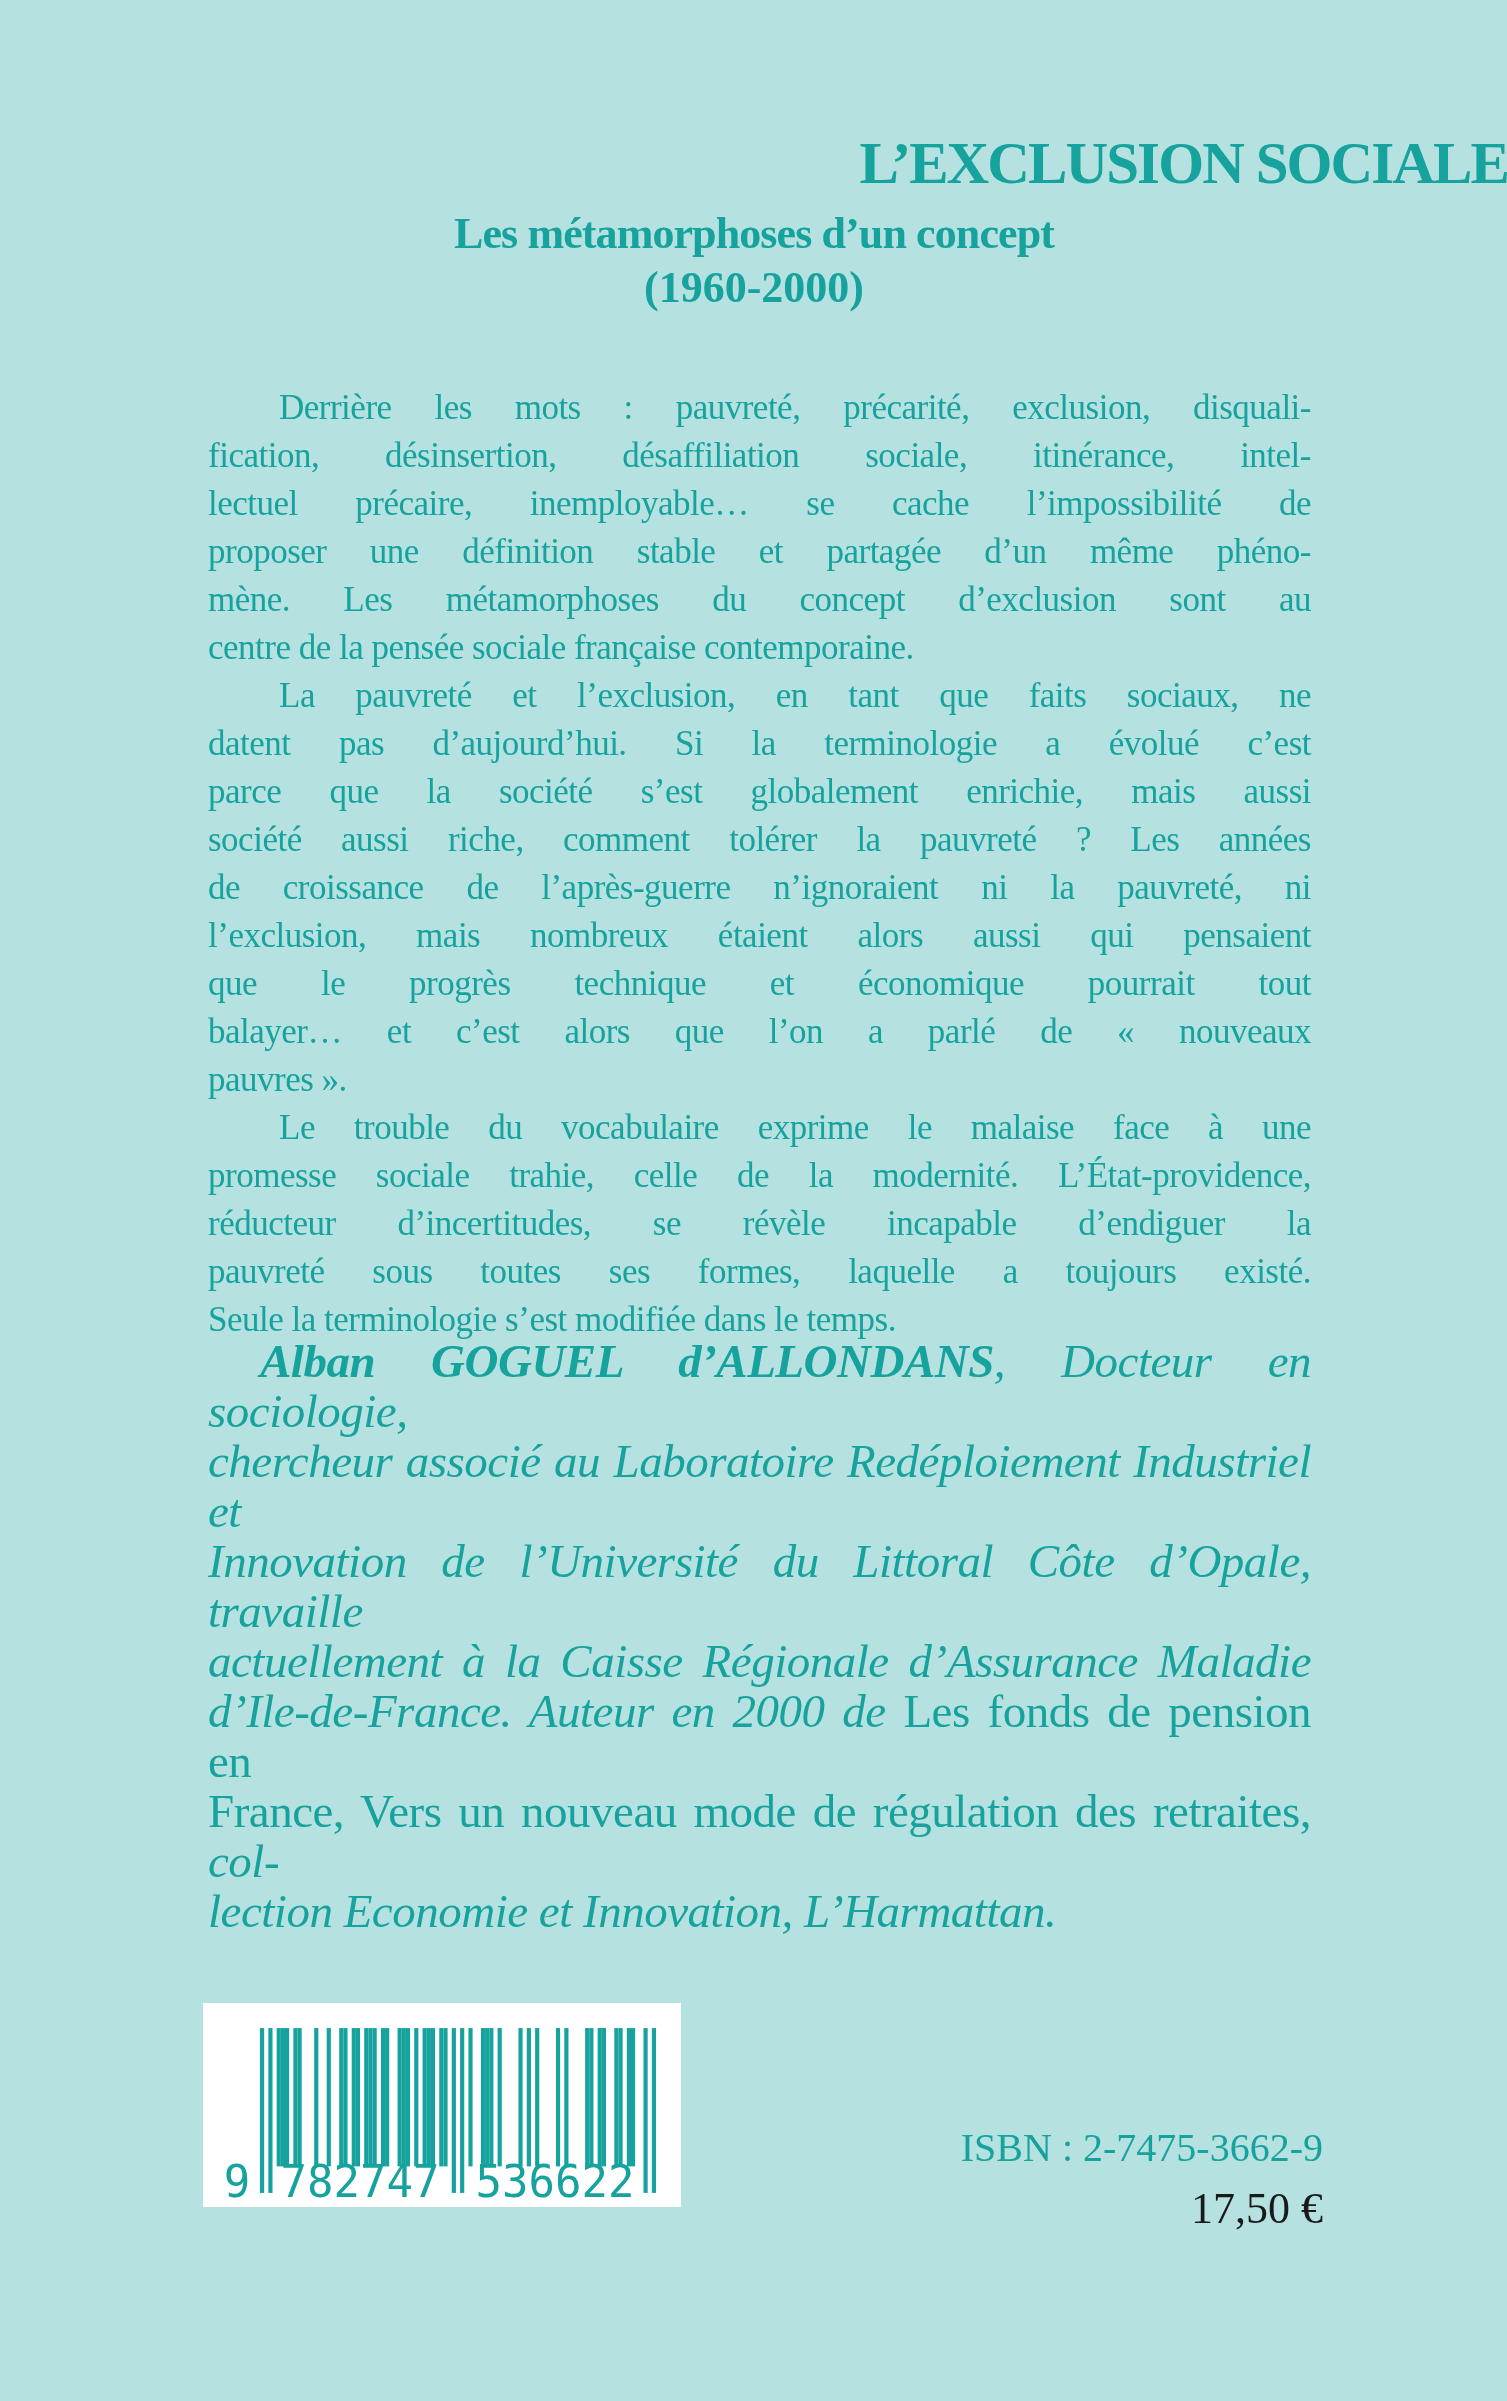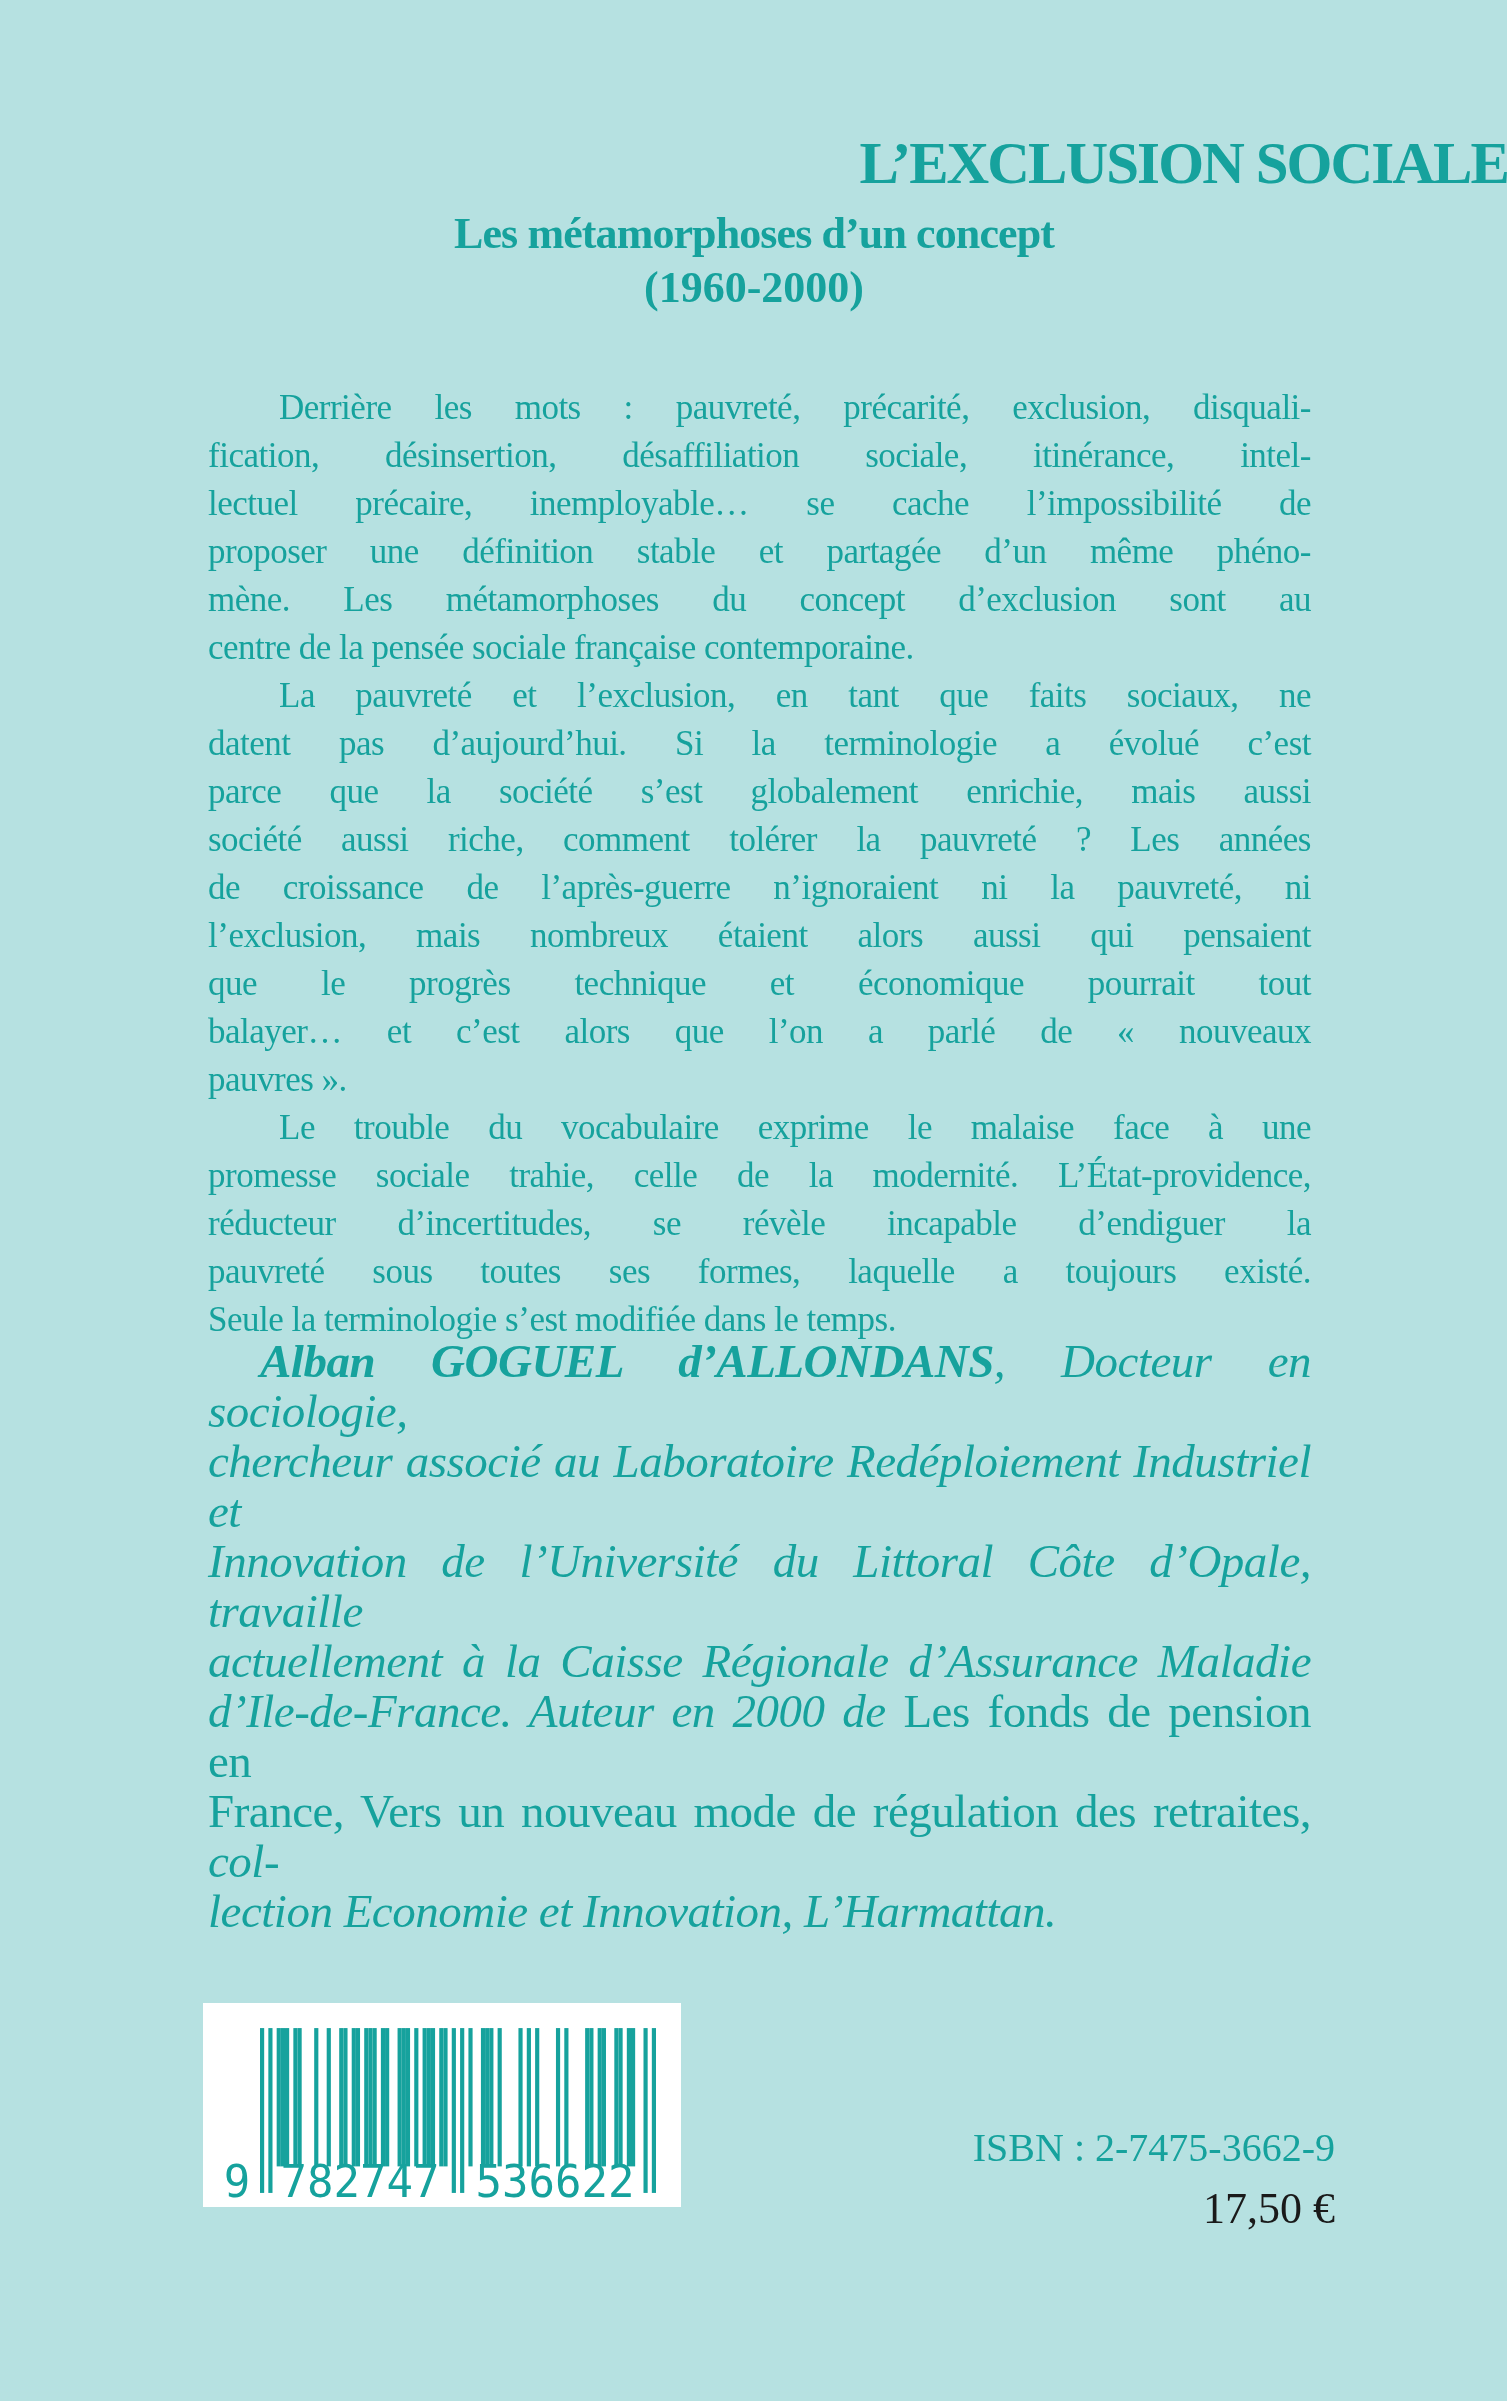--- a/index.html
+++ b/index.html
@@ -56,21 +56,21 @@
     position:absolute;top:157px;
     font-family:"DejaVu Sans Mono", monospace;
     font-size:44px;line-height:1;color:var(--accent);
     transform:translateX(-50%);
     white-space:nowrap;
   }
   .bc-d0{left:34px;}
   .bc-d1{left:157px;}
   .bc-d2{left:352px;}
   .footer-block{
-    position:absolute;right:173px;top:2126px;text-align:right;
+    position:absolute;right:185px;top:2126px;text-align:right;
   }
   .isbn-line{font-size:40px;line-height:1.1;color:var(--accent);}
   .price-line{font-size:44px;line-height:1.1;color:var(--price-color);margin-top:15px;}
 </style>
 </head>
 <body>
 
 <div class="page">
 
   <div class="page-title">L’EXCLUSION SOCIALE</div>

